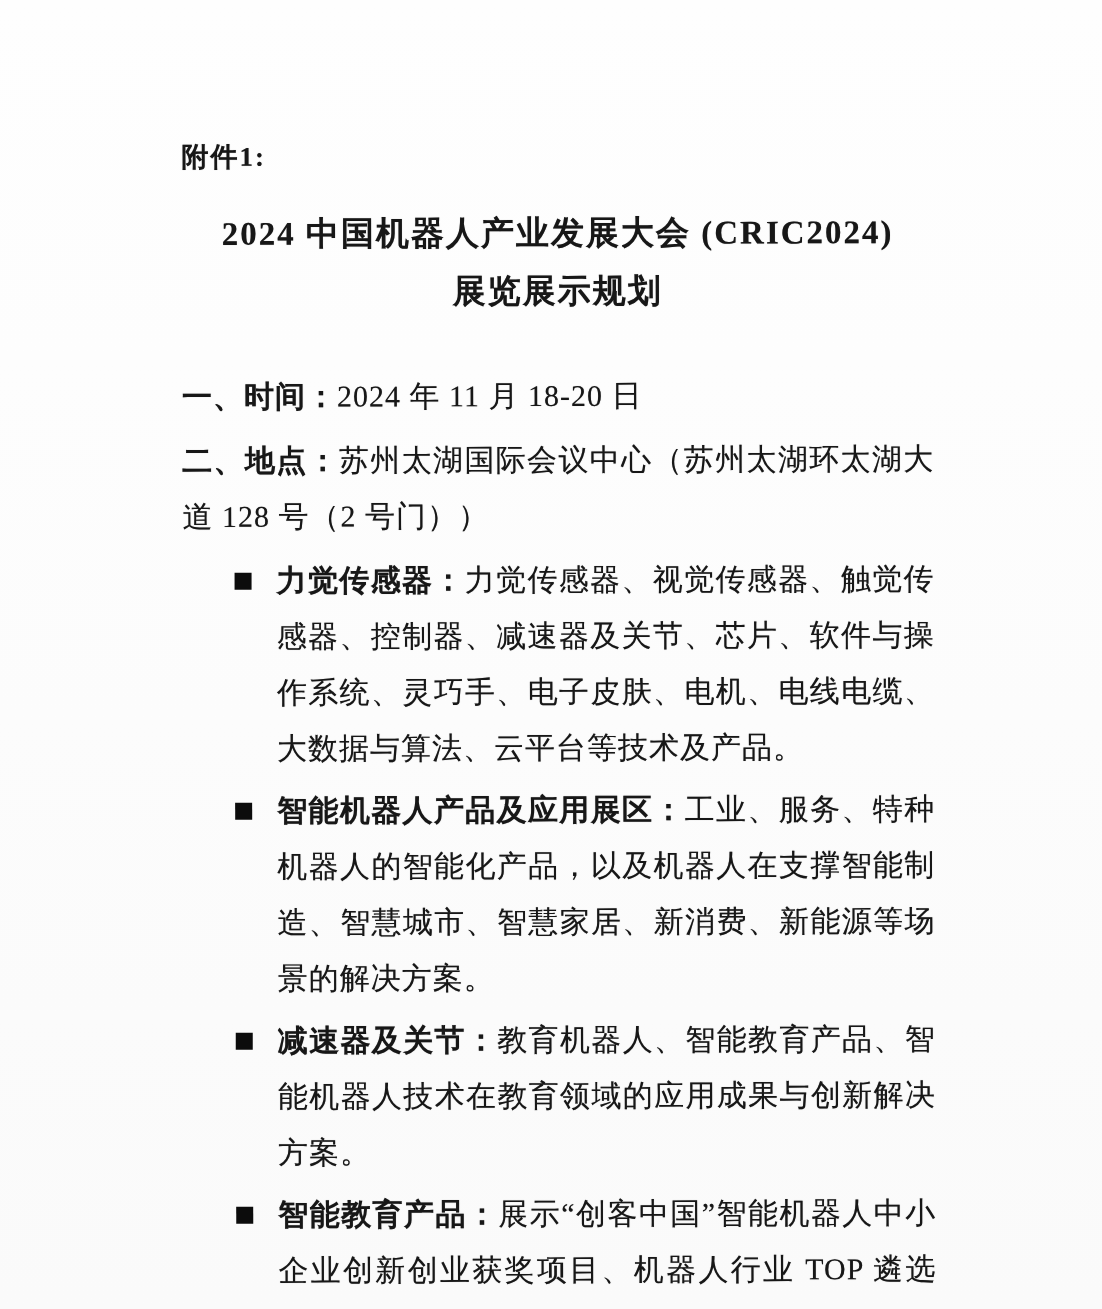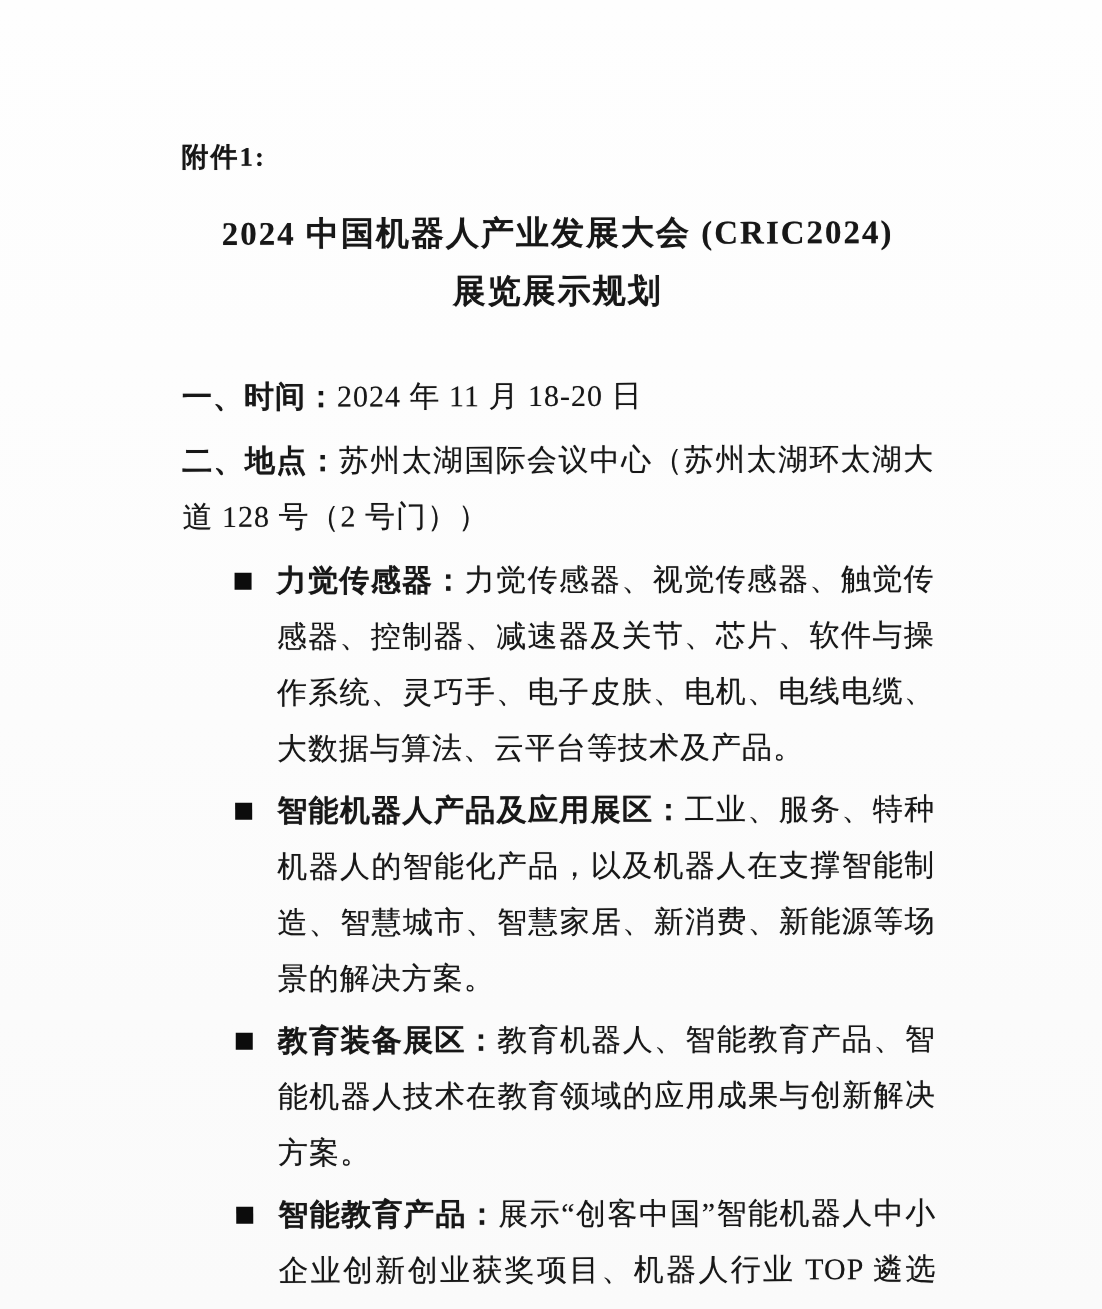--- a/index.html
+++ b/index.html
@@ -107,21 +107,21 @@
       <div class="bullet">
         <span class="marker"></span>
         <div class="bullet-text">
           <span class="lbl">智能机器人产品及应用展区：</span><span>工业、服务、特种机器人的智能化产品，以及机器人在支撑智能制造、智慧城市、智慧家居、新消费、新能源等场景的解决方案。</span>
         </div>
       </div>
 
       <div class="bullet">
         <span class="marker"></span>
         <div class="bullet-text">
-          <span class="lbl">教育装备展区：</span><span>教育机器人、智能教育产品、智能机器人技术在教育领域的应用成果与创新解决方案。</span>
+          <span class="lbl">减速器及关节：</span><span>教育机器人、智能教育产品、智能机器人技术在教育领域的应用成果与创新解决方案。</span>
         </div>
       </div>
 
       <div class="bullet">
         <span class="marker"></span>
         <div class="bullet-text">
           <span class="lbl">智能教育产品：</span><span>展示“创客中国”智能机器人中小企业创新创业获奖项目、机器人行业 TOP 遴选培育企业等年度高质量创新成果。</span>
         </div>
       </div>
 

